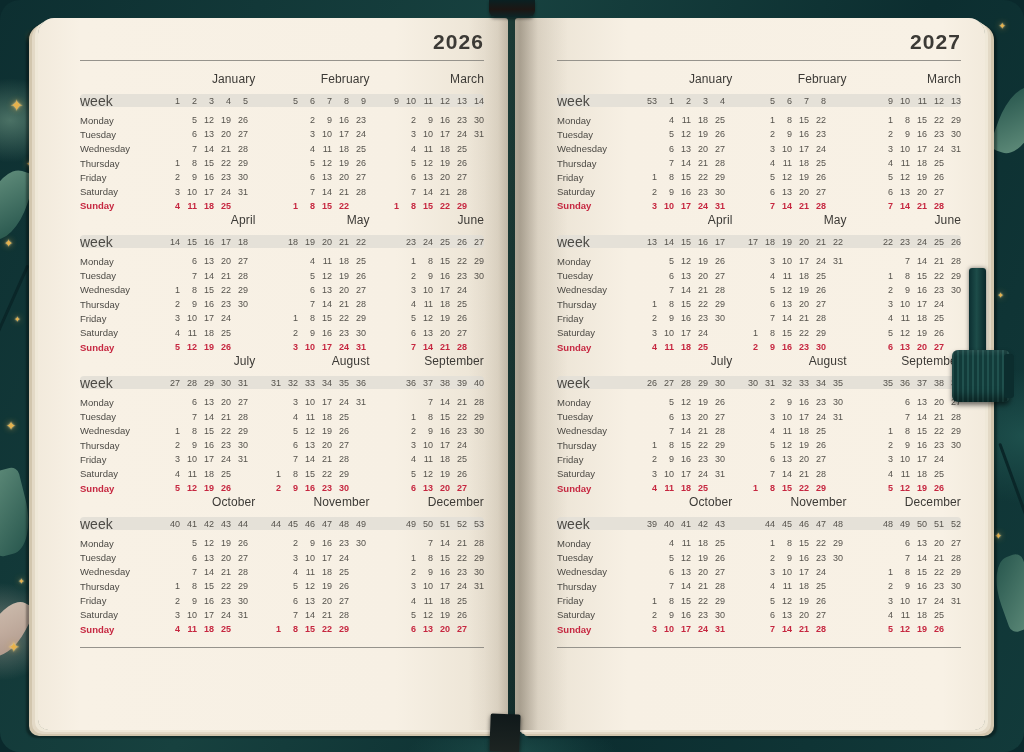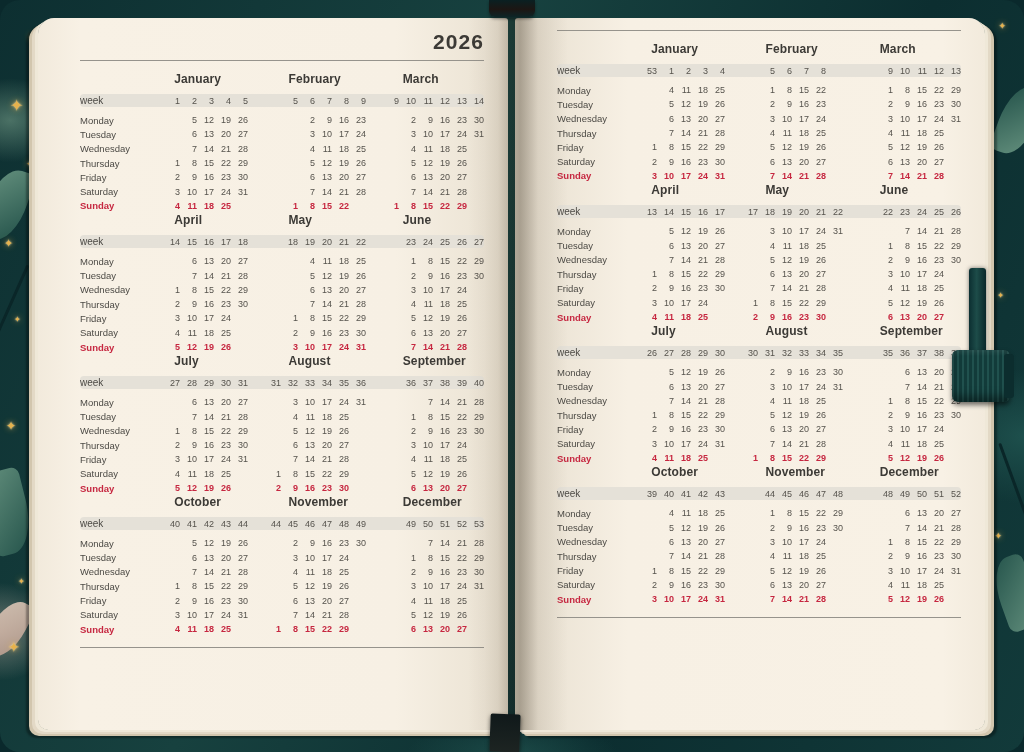--- a/index.html
+++ b/index.html
@@ -42,27 +42,27 @@
 
   
   .year{margin:2px 0 8px;text-align:right;font-size:21px;line-height:20px;font-weight:700;
     letter-spacing:.05em;color:var(--ink-dark);}
   .year-rule,.bottom-rule{height:1px;background:var(--rule-gray);}
   .bottom-rule{margin-top:11px;}
   .quarter{}
   .quarter:first-of-type{margin-top:11px;}
   .month-names{display:flex;height:14px;margin-bottom:8px;}
   .names-spacer{width:64px;}
-  .month-name{width:85px;margin-left:33px;text-align:left;font-size:12px;font-weight:700;
+  .month-name{width:85px;margin-left:33px;text-align:right;font-size:12px;font-weight:400;
     color:var(--ink-dark);letter-spacing:.01em;}
   .month-name:first-of-type{margin-left:17px;}
   .cal-row{display:flex;height:14.3px;align-items:center;}
   .week-row{height:13px;background:var(--week-band);border-radius:4px;margin-bottom:6px;}
   .day-label{width:64px;font-size:9.5px;color:#4c4a45;}
-  .week-label{font-size:10px;color:#4c4a45;}
+  .week-label{font-size:14px;color:#4c4a45;}
   .month-cells{display:flex;width:102px;margin-left:16px;}
   .month-cells:first-of-type{margin-left:0;}
   .cell{width:17px;text-align:right;font-size:9px;color:var(--ink);}
   .sunday .day-label,.sunday .cell{color:var(--sunday-red);font-weight:700;}
 
   
   .spine-anchor{position:absolute;left:489px;top:0;width:46px;height:17px;border-radius:0 0 6px 6px;
     background:linear-gradient(180deg,#0a2022,#1c1613 55%,#0d2527);box-shadow:0 2px 3px rgba(0,0,0,.4);}
   .pen-loop{position:absolute;right:14px;top:350px;width:58px;height:52px;border-radius:6px;
     background:repeating-linear-gradient(90deg,#20514e 0 2px,#123b3a 2px 5px);
@@ -1001,20 +1001,21 @@
                 <span class="cell">20</span>
                 <span class="cell">27</span>
                 <span class="cell"></span>
               </div>
             </div>
           </div>
         </div>
       <div class="bottom-rule"></div>
     </section>
     <section class="page right">
+      <h1 class="year">2027</h1>
       <div class="year-rule"></div>
       <div class="quarters">
           <div class="quarter">
             <div class="month-names">
               <div class="names-spacer"></div>
               <div class="month-name">January</div>
               <div class="month-name">February</div>
               <div class="month-name">March</div>
             </div>
             <div class="cal-row week-row">

